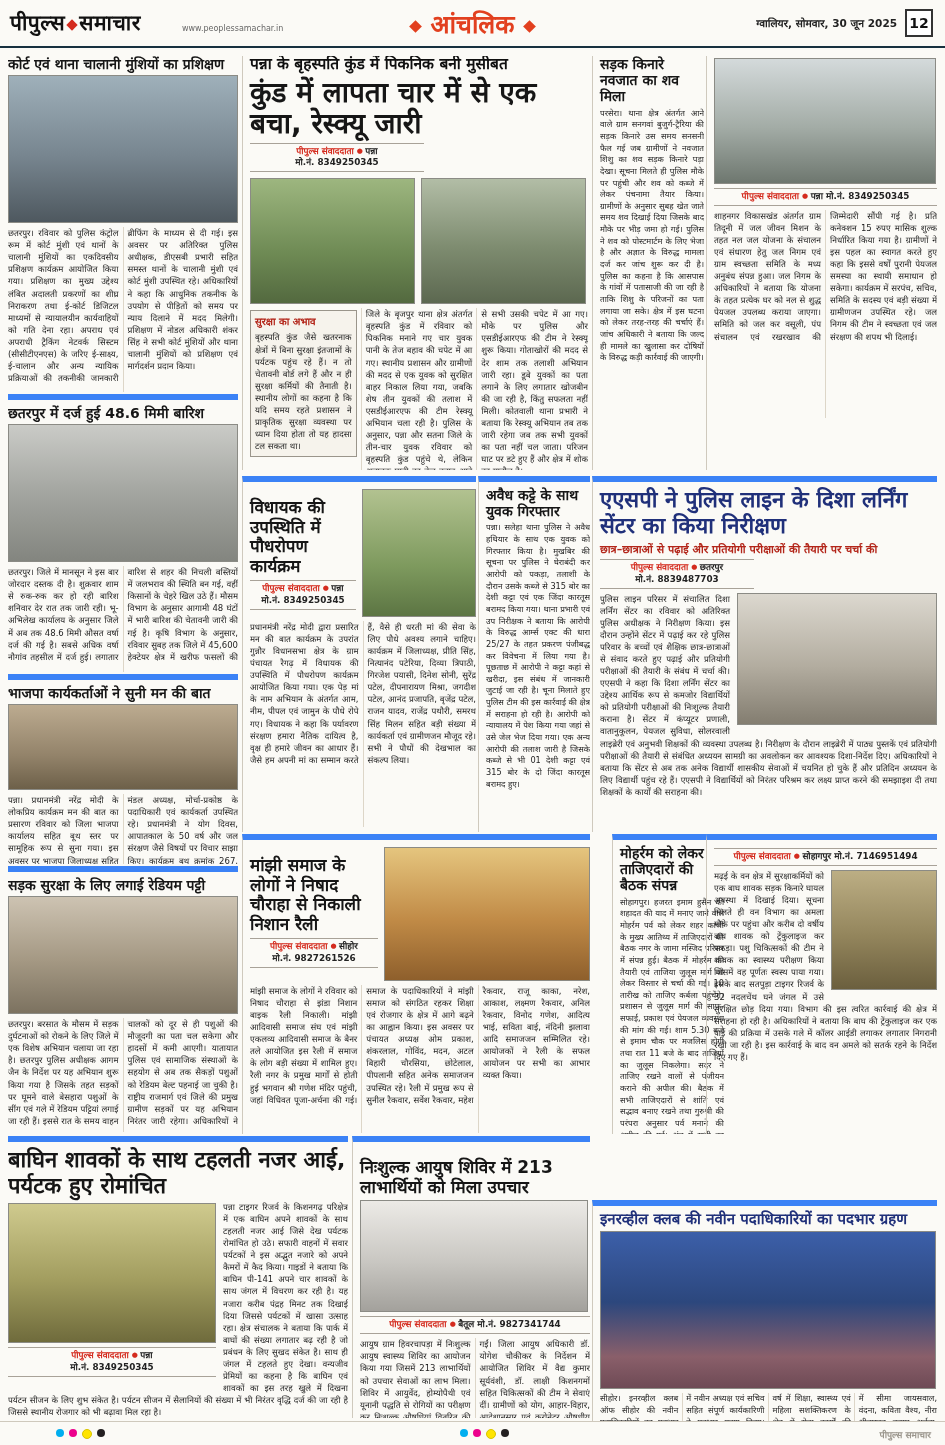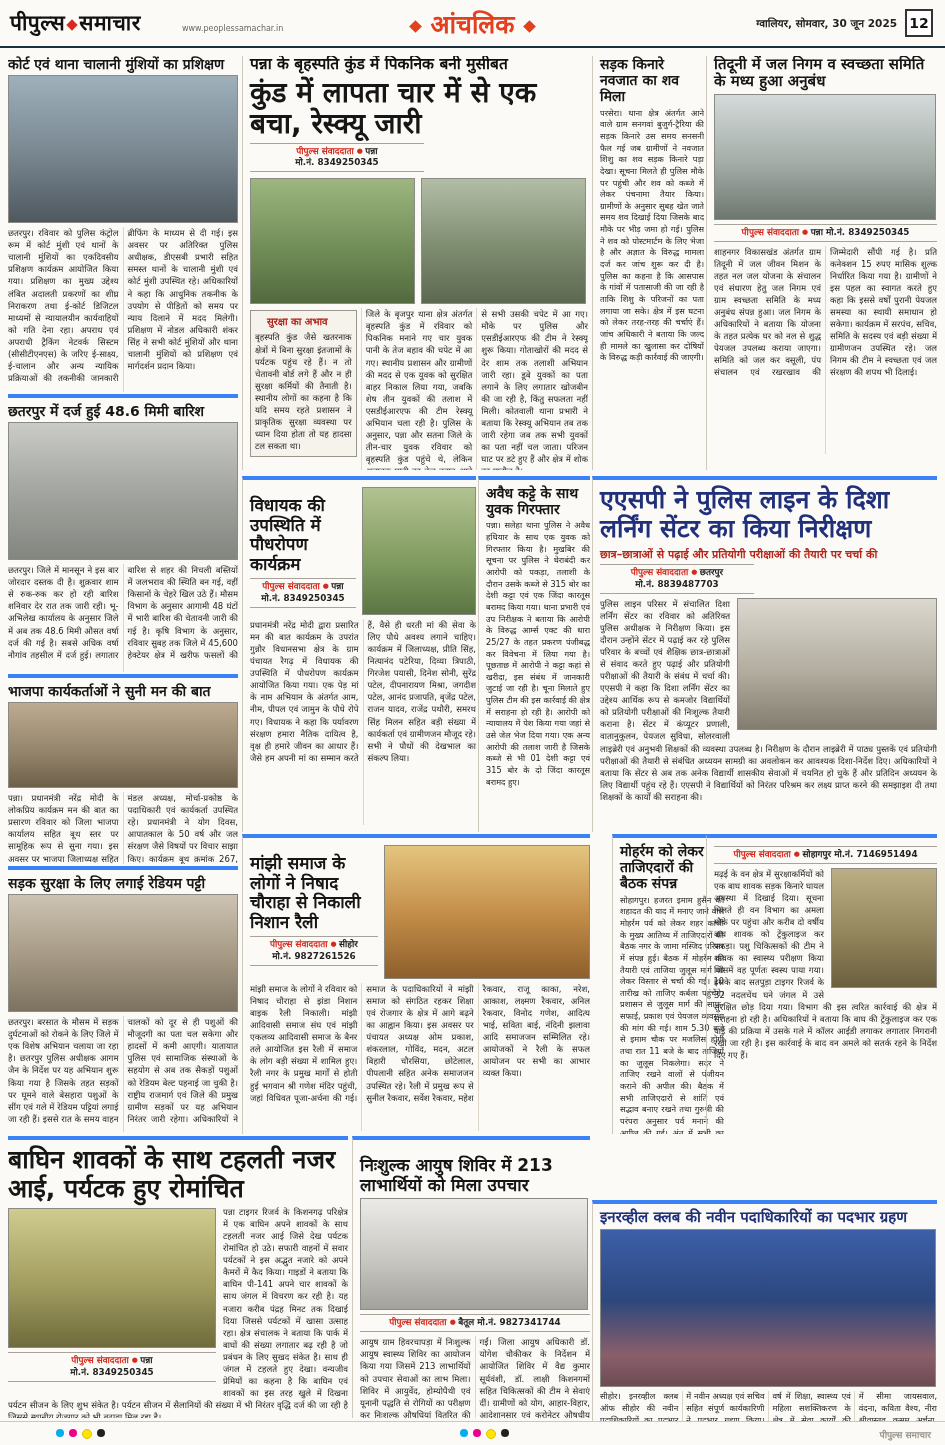--- a/index.html
+++ b/index.html
@@ -11,42 +11,42 @@
   .logo .dmd{display:inline-block;width:8px;height:8px;background:#d42b1e;transform:rotate(45deg);margin:0 3px 1px 3px;}
   .site{position:absolute;left:182px;top:24px;font-size:8px;color:#666;}
   .section-title{position:absolute;left:0;right:0;top:6px;text-align:center;font-size:25px;font-weight:bold;color:#e2401f;}
   .orn{display:inline-block;width:9px;height:9px;background:#e2401f;transform:rotate(45deg);margin:0 10px 2px 10px;}
   .dateline{position:absolute;right:48px;top:16px;font-size:10.5px;font-weight:bold;color:#222;}
   .pagebox{position:absolute;right:12px;top:9px;width:24px;height:24px;border:2px solid #333;font-size:14px;font-weight:bold;
            display:flex;align-items:center;justify-content:center;color:#111;background:#fff;}
   
   .art{position:absolute;overflow:hidden;}
   .bl{border-left:1px solid #cfc9bd;padding-left:7px;}
-  .bt{border-top:4px solid #3b82f6;padding-top:5px;}
-  .hl{font-weight:bold;color:#161616;line-height:1.16;margin:0 0 3px 0;}.s14{font-size:14px;}.s15{font-size:15px;}.s17{font-size:17px;margin-top:11px;}.s21{font-size:25px;}.s29{font-size:28px;line-height:1.12;}
+  .bt{border-top:6px solid #3b82f6;padding-top:5px;}
+  .hl{font-weight:bold;color:#161616;line-height:1.16;margin:0 0 3px 0;}.s14{font-size:14px;}.s15{font-size:15px;}.s17{font-size:17px;margin-top:11px;}.s21{font-size:22px;}.s29{font-size:28px;line-height:1.12;}
   .nv{color:#20307a;}
   .kick{font-size:15.5px;font-weight:bold;color:#101010;margin:0 0 3px 0;line-height:1.15;}
   .subhead{font-size:11px;font-weight:bold;color:#b3261a;margin:1px 0 3px 0;}
   .body{font-size:8.5px;line-height:1.42;text-align:justify;color:#1d1d1d;}
   .small{font-size:8.2px;}
   .c2{column-count:2;column-gap:9px;column-rule:1px solid #ddd6c8;}
   .c3{column-count:3;column-gap:9px;column-rule:1px solid #ddd6c8;}
   .c4{column-count:4;column-gap:8px;column-rule:1px solid #ddd6c8;}
   .ph{border:1px solid #8b8b85;box-sizing:border-box;margin:2px 0 4px 0;}
   .fl{float:left;margin:0 7px 3px 0;}
   .fr{float:right;margin:0 0 3px 7px;}
   .row{display:flex;gap:6px;align-items:flex-start;}
   .byline{text-align:center;font-size:8.8px;font-weight:bold;border-top:1px solid #a8a298;border-bottom:1px solid #a8a298;
           padding:2px 2px;margin:3px 0 4px 0;line-height:1.35;}
   .rep{color:#d42b1e;}
   .loc::before{content:"● ";color:#d42b1e;font-size:7px;vertical-align:1px;}
   .loc{color:#222;}
   .phone{color:#222;font-weight:bold;}
   .inset{border:1px solid #9a958b;padding:4px;margin:2px 0;background:#f6f3ec;break-inside:avoid;}
-  .inset .ititle{font-size:10px;font-weight:bold;color:#b3261a;margin:0 0 2px 12px;}
+  .inset .ititle{font-size:10px;font-weight:bold;color:#b3261a;margin:0 0 2px 0;}
   
   .ph-training{background:linear-gradient(180deg,#9fb0ba 0%,#77858f 55%,#4e585f 100%);}
   .ph-rescue1{background:linear-gradient(180deg,#9db67f 0%,#6e8a54 60%,#53693f 100%);}
   .ph-rescue2{background:linear-gradient(180deg,#b2bda6 0%,#7e8c70 55%,#5c6850 100%);}
   .ph-agreement{background:linear-gradient(180deg,#d4dadb 0%,#a3aca6 55%,#6e776f 100%);}
   .ph-rain{background:linear-gradient(180deg,#cacbc7 0%,#a3a5a0 50%,#83857f 100%);}
   .ph-mann{background:linear-gradient(180deg,#bcab90 0%,#93836a 60%,#6d6049 100%);}
   .ph-plant{background:linear-gradient(180deg,#b2c290 0%,#7e9a5e 60%,#5c7543 100%);}
   .ph-asp{background:linear-gradient(180deg,#dcd8cf 0%,#b3ada0 55%,#837d70 100%);}
   .ph-radium{background:linear-gradient(180deg,#cdc3b2 0%,#a49883 55%,#7c7260 100%);}
@@ -104,21 +104,20 @@
       <span>जिले के बृजपुर थाना क्षेत्र अंतर्गत बृहस्पति कुंड में रविवार को पिकनिक मनाने गए चार युवक पानी के तेज बहाव की चपेट में आ गए। स्थानीय प्रशासन और ग्रामीणों की मदद से एक युवक को सुरक्षित बाहर निकाल लिया गया, जबकि शेष तीन युवकों की तलाश में एसडीईआरएफ की टीम रेस्क्यू अभियान चला रही है। पुलिस के अनुसार, पन्ना और सतना जिले के तीन-चार युवक रविवार को बृहस्पति कुंड पहुंचे थे, लेकिन अचानक पानी का तेज बहाव आने से सभी उसकी चपेट में आ गए। मौके पर पुलिस और एसडीईआरएफ की टीम ने रेस्क्यू शुरू किया। गोताखोरों की मदद से देर शाम तक तलाशी अभियान जारी रहा। डूबे युवकों का पता लगाने के लिए लगातार खोजबीन की जा रही है, किंतु सफलता नहीं मिली। कोतवाली थाना प्रभारी ने बताया कि रेस्क्यू अभियान तब तक जारी रहेगा जब तक सभी युवकों का पता नहीं चल जाता। परिजन घाट पर डटे हुए हैं और क्षेत्र में शोक का माहौल है।</span>
     </div>
   </section>
 
   <section class="art bl" style="left:592px;top:56px;width:112px;height:414px;box-sizing:border-box;">
     <h2 class="hl s14">सड़क किनारे नवजात का शव मिला</h2>
     <div class="body small" style="height:352px;">परसेरा। थाना क्षेत्र अंतर्गत आने वाले ग्राम सनगवां बुजुर्ग-ट्रैरिया की सड़क किनारे उस समय सनसनी फैल गई जब ग्रामीणों ने नवजात शिशु का शव सड़क किनारे पड़ा देखा। सूचना मिलते ही पुलिस मौके पर पहुंची और शव को कब्जे में लेकर पंचनामा तैयार किया। ग्रामीणों के अनुसार सुबह खेत जाते समय शव दिखाई दिया जिसके बाद मौके पर भीड़ जमा हो गई। पुलिस ने शव को पोस्टमार्टम के लिए भेजा है और अज्ञात के विरुद्ध मामला दर्ज कर जांच शुरू कर दी है। पुलिस का कहना है कि आसपास के गांवों में पतासाजी की जा रही है ताकि शिशु के परिजनों का पता लगाया जा सके। क्षेत्र में इस घटना को लेकर तरह-तरह की चर्चाएं हैं। जांच अधिकारी ने बताया कि जल्द ही मामले का खुलासा कर दोषियों के विरुद्ध कड़ी कार्रवाई की जाएगी।</div>
   </section>
 
   <section class="art bl" style="left:706px;top:56px;width:231px;height:414px;box-sizing:border-box;">
-    <h2 class="hl s15">तिदूनी में जल निगम व स्वच्छता समिति के मध्य हुआ अनुबंध</h2>
     <div class="ph ph-agreement" style="width:222px;height:126px;"></div>
     <div class="byline">
       <span class="rep">पीपुल्स संवाददाता</span>
       <span class="loc">पन्ना</span>
       <span class="phone">मो.नं. 8349250345</span>
     </div>
     <div class="body c2" style="height:208px;">शाहनगर विकासखंड अंतर्गत ग्राम तिदूनी में जल जीवन मिशन के तहत नल जल योजना के संचालन एवं संधारण हेतु जल निगम एवं ग्राम स्वच्छता समिति के मध्य अनुबंध संपन्न हुआ। जल निगम के अधिकारियों ने बताया कि योजना के तहत प्रत्येक घर को नल से शुद्ध पेयजल उपलब्ध कराया जाएगा। समिति को जल कर वसूली, पंप संचालन एवं रखरखाव की जिम्मेदारी सौंपी गई है। प्रति कनेक्शन 15 रुपए मासिक शुल्क निर्धारित किया गया है। ग्रामीणों ने इस पहल का स्वागत करते हुए कहा कि इससे वर्षों पुरानी पेयजल समस्या का स्थायी समाधान हो सकेगा। कार्यक्रम में सरपंच, सचिव, समिति के सदस्य एवं बड़ी संख्या में ग्रामीणजन उपस्थित रहे। जल निगम की टीम ने स्वच्छता एवं जल संरक्षण की शपथ भी दिलाई।</div>
   </section>
 
   <section class="art bt" style="left:8px;top:394px;width:230px;height:278px;box-sizing:border-box;">

